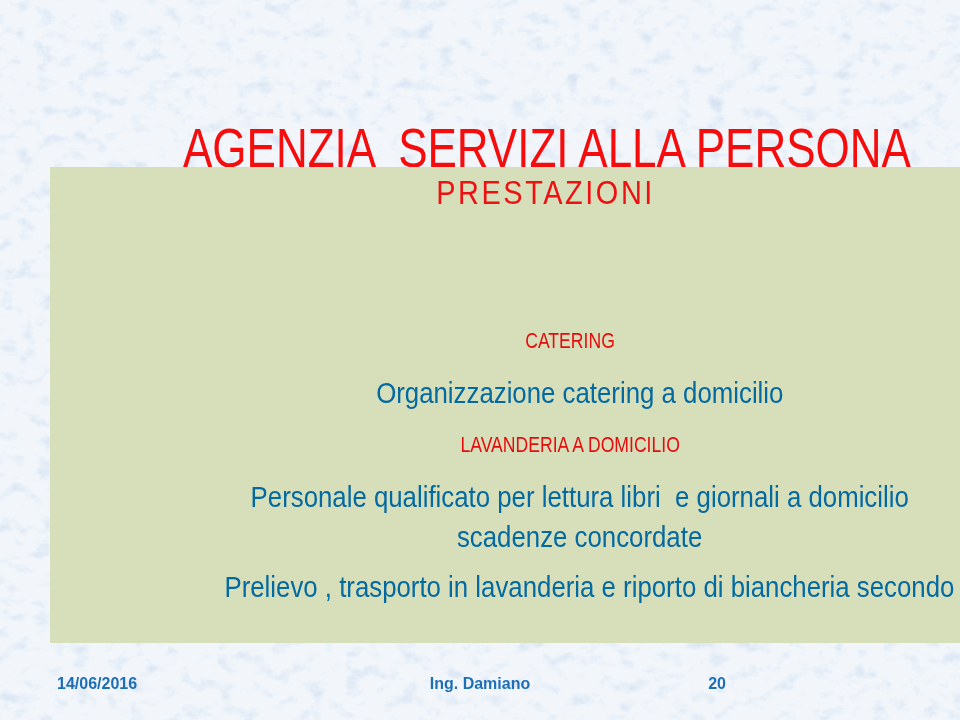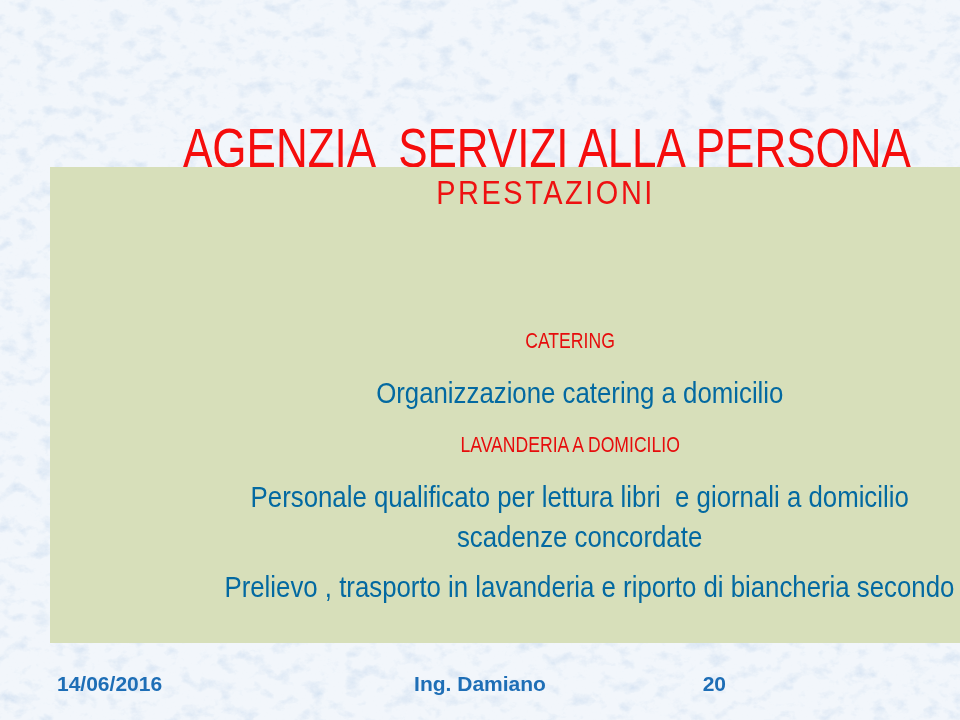--- a/index.html
+++ b/index.html
@@ -80,21 +80,21 @@
   .red-bold { color: #e60c0c; font-weight: 400; font-size: 22px; }
   .red-bold .c { transform: scaleX(0.80); }
   .body-line { color: #0369a1; font-weight: 400; font-size: 30px; }
   .body-line .c { transform: scaleX(0.86); }
 
   
   .footer {
     position: absolute;
     left: 0; top: 672px; width: 784px; height: 24px;
     color: #1e6eb6;
-    font-size: 21px;
+    font-size: 16px;
     font-weight: 700;
     line-height: 24px;
   }
   .footer-date   { position: absolute; left: 57px; top: 0; }
   .footer-author { position: absolute; left: 0; width: 960px; text-align: center; top: 0; }
   .footer-page   { position: absolute; right: 58px; top: 0; }
 </style>
 </head>
 <body>
 

